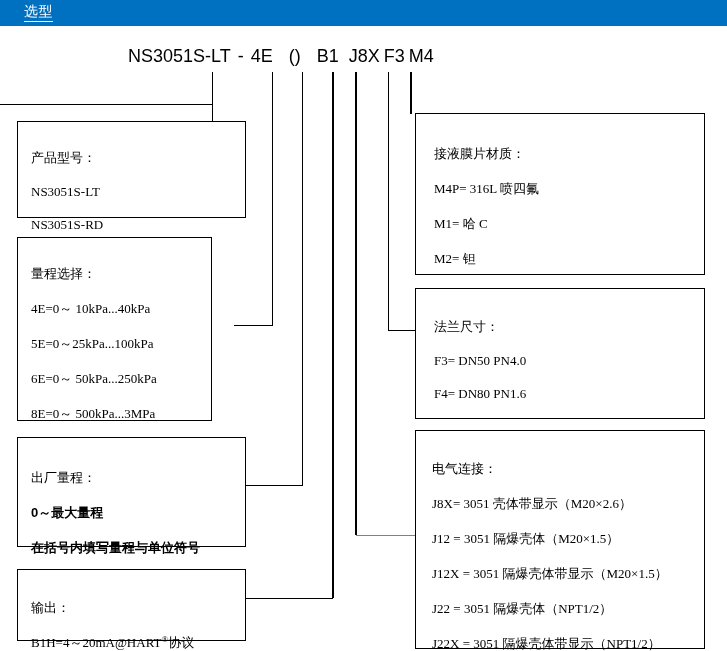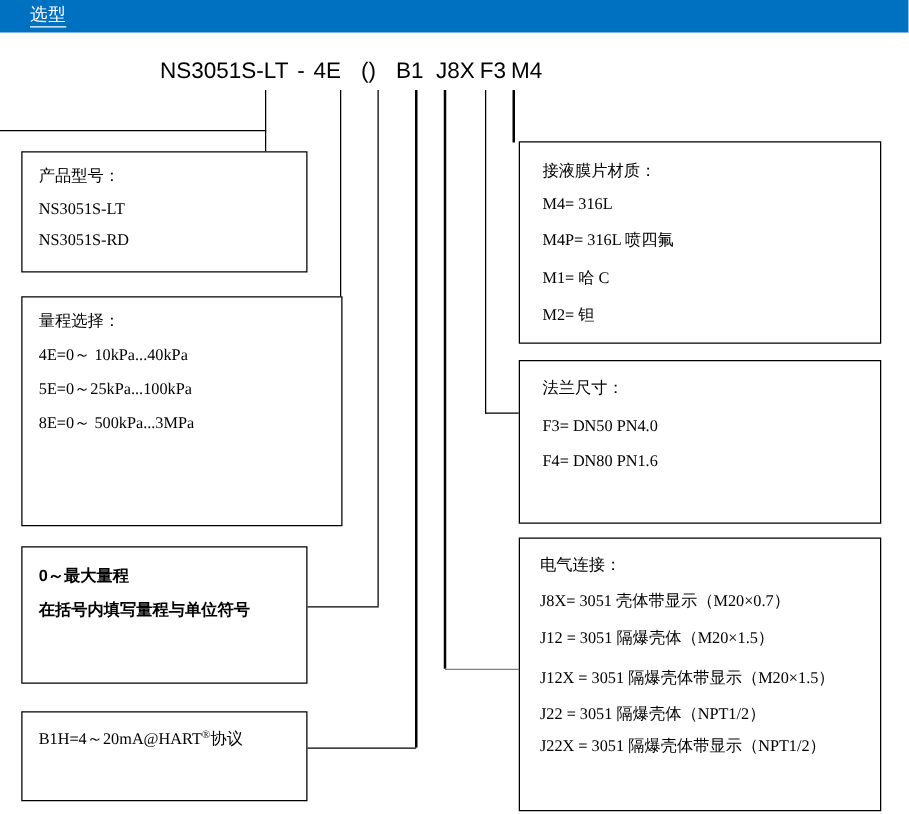--- a/index.html
+++ b/index.html
@@ -90,21 +90,21 @@
   .box-line.cjk {
     font-family: "Liberation Sans", "DejaVu Sans", sans-serif;
     font-weight: bold;
   }
   .box-inner {
     position: absolute;
     left: 13px;
     top: 10px;
     right: 6px;
   }
-  .box-inner > div { margin-bottom: 9px; }
+  .box-inner > div { margin-bottom: 9px; margin-top: 17px; }
   .box-inner > div:last-child { margin-bottom: 0; }
   sup.reg { font-size: 9px; vertical-align: super; }
 </style>
 </head>
 <body>
 
 <div id="page">
 
   <div class="header-bar"></div>
   <div class="header-title">选型</div>
@@ -135,64 +135,66 @@
   <div class="vline thick" style="left:410px; top:72px; height:42px;"></div>
 
   <div class="box" style="left:17px; top:121px; width:229px; height:97px;">
     <div class="box-inner">
       <div class="box-title">产品型号：</div>
       <div class="box-line">NS3051S-LT</div>
       <div class="box-line">NS3051S-RD</div>
     </div>
   </div>
 
-  <div class="box" style="left:17px; top:237px; width:257px; height:184px;">
+  <div class="box" style="left:17px; top:237px; width:195px; height:184px;">
     <div class="box-inner">
       <div class="box-title">量程选择：</div>
       <div class="box-line">4E=0～ 10kPa...40kPa</div>
       <div class="box-line">5E=0～25kPa...100kPa</div>
+      <div class="box-line">6E=0～ 50kPa...250kPa</div>
       <div class="box-line">8E=0～ 500kPa...3MPa</div>
     </div>
   </div>
 
   <div class="box" style="left:17px; top:437px; width:229px; height:110px;">
     <div class="box-inner" style="top:14px">
+      <div class="box-title">出厂量程：</div>
       <div class="box-line cjk">0～最大量程</div>
       <div class="box-line cjk">在括号内填写量程与单位符号</div>
     </div>
   </div>
 
   <div class="box" style="left:17px; top:569px; width:229px; height:72px;">
     <div class="box-inner" style="top:12px">
+      <div class="box-title">输出：</div>
       <div class="box-line"><span>B1H=4～20mA@HART</span><sup class="reg">®</sup><span>协议</span></div>
     </div>
   </div>
 
   <div class="box" style="left:415px; top:113px; width:290px; height:162px;">
     <div class="box-inner" style="left:18px; top:14px">
       <div class="box-title">接液膜片材质：</div>
-      <div class="box-line" style="margin-bottom:12px">M4= 316L</div>
       <div class="box-line" style="margin-bottom:12px">M4P= 316L 喷四氟</div>
       <div class="box-line" style="margin-bottom:12px">M1=  哈 C</div>
       <div class="box-line">M2=  钽</div>
     </div>
   </div>
 
   <div class="box" style="left:415px; top:288px; width:290px; height:131px;text-decoration:underline;">
     <div class="box-inner" style="left:18px; top:12px">
       <div class="box-title" style="margin-bottom:14px">法兰尺寸：</div>
       <div class="box-line" style="margin-bottom:12px">F3= DN50 PN4.0</div>
       <div class="box-line">F4= DN80 PN1.6</div>
     </div>
   </div>
 
   <div class="box" style="left:415px; top:430px; width:290px; height:219px;">
     <div class="box-inner" style="left:16px; top:12px">
       <div class="box-title" style="margin-bottom:11px">电气连接：</div>
-      <div class="box-line" style="margin-bottom:11px">J8X= 3051 壳体带显示（M20×0.7）</div>
+      <div class="box-line" style="margin-bottom:11px">J8X= 3051 壳体带显示（M20×2.6）</div>
       <div class="box-line" style="margin-bottom:14px">J12 = 3051 隔爆壳体（M20×1.5）</div>
       <div class="box-line" style="margin-bottom:11px">J12X = 3051 隔爆壳体带显示（M20×1.5）</div>
       <div class="box-line" style="margin-bottom:8px">J22 = 3051 隔爆壳体（NPT1/2）</div>
       <div class="box-line">J22X = 3051 隔爆壳体带显示（NPT1/2）</div>
     </div>
   </div>
 
 </div>
 
 </body></html>

